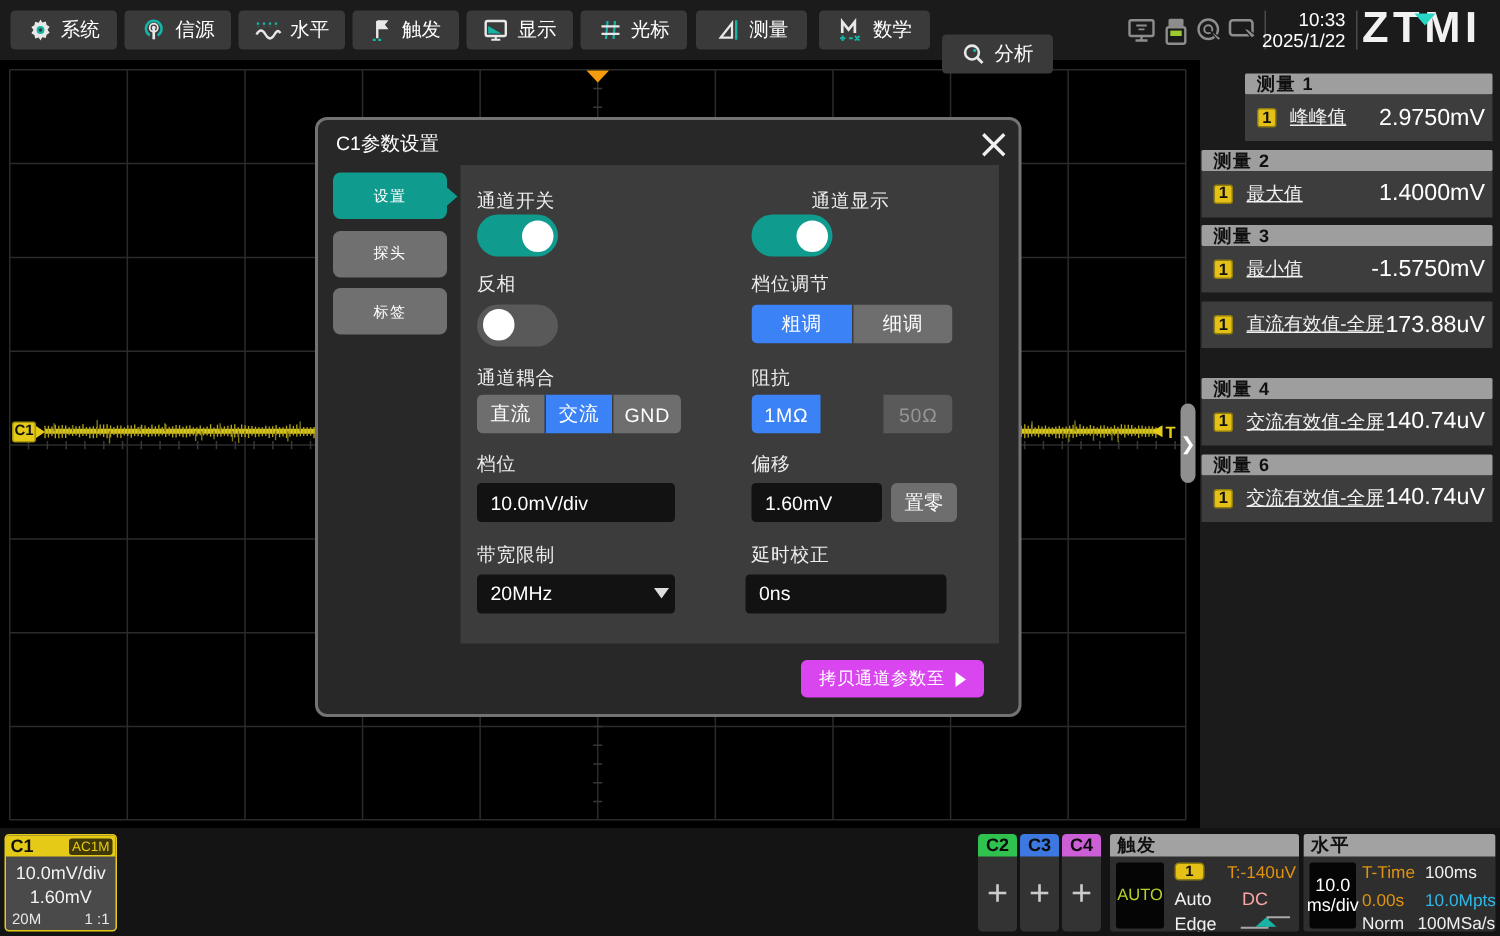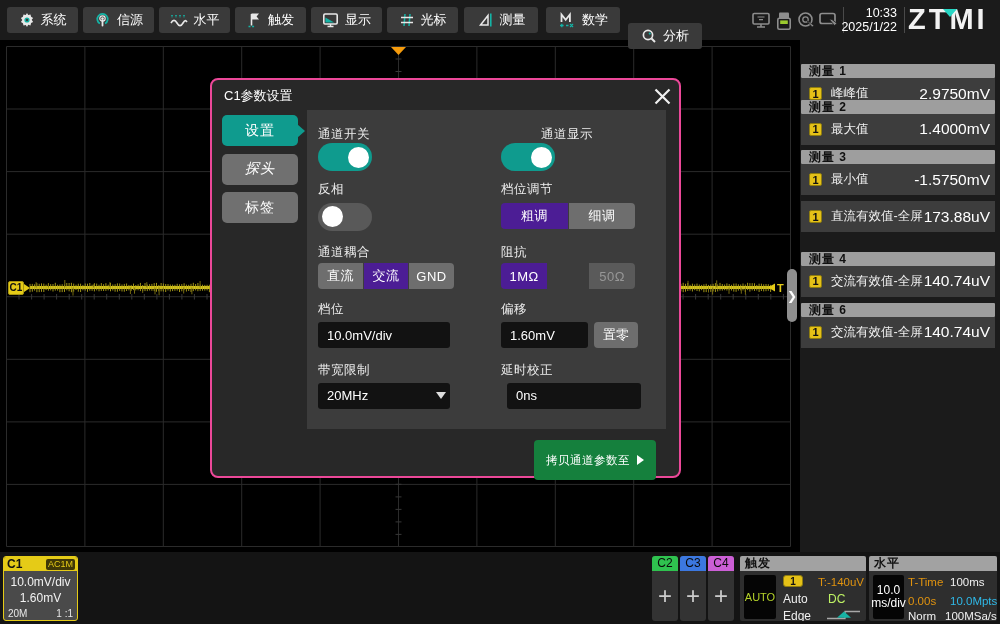--- a/index.html
+++ b/index.html
@@ -31,73 +31,73 @@
 
 
 #sidebar { left:800px; top:40px; width:200px; height:512px; background:#1b1b1b; }
 .mpanel { position:absolute; left:1px; width:194px; height:45px; }
 .mhead { height:14px; background:#9e9e9e; color:#101010; font-size:12px; font-weight:bold;
   line-height:14px; padding-left:8px; border-radius:1px; letter-spacing:1px;}
 .mbody { height:31px; background:#3d3d3d; display:flex; align-items:center; }
 .mbadge { flex:0 0 13px; width:13px; height:13px; background:#e5c117; border:1px solid #8f7d10; border-radius:2px;
   color:#111; font-size:11px; font-weight:bold; display:flex; align-items:center; justify-content:center;
   margin-left:8px; }
-.mlabel { color:#f0f0f0; font-size:12.5px; margin-left:9px; white-space:nowrap; }
+.mlabel { color:#f0f0f0; font-size:12.5px; margin-left:9px; white-space:nowrap;text-decoration:underline; }
 .mval { color:#fff; font-size:15.5px; margin-left:auto; margin-right:5px; white-space:nowrap; }
 #handle { left:787px; top:269px; width:10px; height:53px; background:#8f8f8f; border-radius:5px;
   color:#fff; display:flex; align-items:center; justify-content:center; font-size:12px; }
 
 
 #bottom { left:0; top:552px; width:1000px; height:72px; background:#141414; }
 #c1block { position:absolute; left:3px; top:4px; width:75px; height:65px; border:1px solid #e5cb17;
   border-radius:3px; background:#4a4a4a; overflow:hidden; }
 #c1head { height:14px; background:#e5cb17; color:#111; display:flex; align-items:center; }
 #c1head .nm { font-weight:bold; font-size:12px; margin-left:3px; }
 #c1head .bd { margin-left:auto; margin-right:2px; background:#403806; color:#e5cb17; font-size:9px;
   padding:0 2px; border-radius:2px; height:11px; line-height:11px; }
 #c1block .l1 { color:#f2f2f2; font-size:12px; text-align:center; margin-top:4px; }
 #c1block .l2 { color:#f2f2f2; font-size:12px; text-align:center; margin-top:2px; }
 #c1block .l3 { color:#e8e8e8; font-size:10px; display:flex; margin-top:3px; padding:0 4px; }
 #c1block .l3 .r { margin-left:auto; }
 .chblk { position:absolute; top:4px; width:26px; height:65px; border-radius:3px; overflow:hidden; background:#333; }
-.chhead { height:15px; color:#0a0a0a; font-weight:normal; font-size:12px; text-align:center; line-height:15px; }
+.chhead { height:15px; color:#0a0a0a; font-weight:bold; font-size:12px; text-align:center; line-height:15px; }
 .chplus { height:50px; color:#ccc; font-size:24px; font-weight:200; display:flex; align-items:center; justify-content:center; }
 .bigblk { position:absolute; top:4px; height:65px; background:#2e2e2e; border-radius:2px; overflow:hidden;}
 .bighead { height:15px; background:#a2a2a2; color:#101010; font-size:12px; font-weight:bold;
   line-height:15px; padding-left:5px; letter-spacing:1px; }
 
 
 #modal { left:210px; top:78px; width:471px; height:400px; background:#282828;
-  border:2px solid #ec4899; border-radius:8px; }
+  border:2px solid #737373; border-radius:8px; }
 #mtitle { position:absolute; left:12px; top:6.5px; color:#fff; font-size:13px; letter-spacing:0; }
 #mclose { position:absolute; left:441.5px; top:7.5px; width:17px; height:17px; }
 #mclose svg { display:block; }
 #mpanel { position:absolute; left:95px; top:30px; width:359px; height:319px; background:#3c3c3c; }
 .mtab { position:absolute; left:10px; width:76px; height:31px; border-radius:5px; background:#707070;
-  color:#fff; font-size:14px; display:flex; align-items:center; justify-content:center; letter-spacing:1px; }
+  color:#fff; font-size:10px; display:flex; align-items:center; justify-content:center; letter-spacing:1px; }
 .mtab.act { background:#0f9b8e; }
 .mtab.act:after { content:''; position:absolute; right:-7px; top:50%; margin-top:-7px;
   border-top:7px solid transparent; border-bottom:7px solid transparent; border-left:8px solid #0f9b8e; }
 .flabel { position:absolute; color:#eee; font-size:12.5px; line-height:15px; letter-spacing:0.5px; }
 .toggle { position:absolute; width:54px; height:28px; border-radius:14px; }
 .toggle.on { background:#0f9b8e; }
 .toggle.off { background:#595959; }
 .toggle .knob { position:absolute; top:3.5px; width:21px; height:21px; border-radius:50%; background:#fff; }
 .toggle.on .knob { right:3.5px; }
 .toggle.off .knob { left:4px; }
 .seg { position:absolute; height:26px; display:flex; border-radius:4px; overflow:hidden; }
 .seg div { color:#fff; font-size:13px; background:#6e6e6e; display:flex; align-items:center; justify-content:center; letter-spacing:0.5px;}
 .seg div + div { border-left:1px solid #3c3c3c; }
-.seg div.act { background:#4c1d95; }
+.seg div.act { background:#3b82f6; }
 .seg div.dis { background:#5a5a5a; color:#969696;margin-left:41px; }
 .finput { position:absolute; height:26px; background:#121212; border-radius:3px; color:#fff;
   font-size:13px; display:flex; align-items:center; padding-left:9px; }
 .fbtn { position:absolute; height:26px; background:#6e6e6e; border-radius:4px; color:#fff;
   font-size:13px; display:flex; align-items:center; justify-content:center; }
-#copybtn { position:absolute; left:322px; top:360px; width:122px; height:40px; background:#15803d;
+#copybtn { position:absolute; left:322px; top:360px; width:122px; height:25px; background:#d946ef;
   border-radius:4px; color:#fff; font-size:11.5px; display:flex; align-items:center; justify-content:center; gap:7px; letter-spacing:0.5px;}
 #copybtn .tri { width:0; height:0; border-left:7px solid #fff; border-top:5px solid transparent; border-bottom:5px solid transparent; }
 .ddarrow { position:absolute; width:0; height:0; border-left:5.5px solid transparent;
   border-right:5.5px solid transparent; border-top:7px solid #ddd; }
 </style>
 </head>
 <body>
 <div id="stage">
 
   <div id="scope" class="abs">
@@ -222,21 +222,21 @@
           <path d="M11 8l5.5 6.5 2.5-2-5-4z" fill="#8d8d8d" stroke="#1b1b1b" stroke-width=".8"></path>
         </svg>
       </div>
       <div class="tdiv" style="left: 843px;"></div>
       <div id="clock">10:33<br>2025/1/22</div>
       <div class="tdiv" style="left: 904px;"></div>
       <div id="logo">ZTMI<div class="tri"></div></div>
     </div>
 
   <div id="sidebar" class="abs">
-      <div class="mpanel" style="top: 24px;">
+      <div class="mpanel" style="top: 9px; padding-left: 29px;">
         <div class="mhead">测量 1</div>
         <div class="mbody">
           <div class="mbadge">1</div>
           <div class="mlabel">峰峰值</div>
           <div class="mval">2.9750mV</div>
         </div>
       </div>
       <div class="mpanel" style="top: 59.7px;">
         <div class="mhead">测量 2</div>
         <div class="mbody">
@@ -303,21 +303,21 @@
       <div class="chblk" style="left: 708px;">
         <div class="chhead" style="background:#cc5fd6">C4</div>
         <div class="chplus">+</div>
       </div>
       <div class="bigblk" style="left: 740px; width: 126px;">
         <div class="bighead">触发</div>
         <div style="position:absolute;left:4px;top:19px;width:32px;height:44px;background:#050505;border-radius:2px;color:#b5d32a;font-size:11px;display:flex;align-items:center;justify-content:center;">AUTO</div>
         <div style="position:absolute;left:43px;top:19px;width:20px;height:12px;background:#e5c117;border:1px solid #8f7d10;border-radius:3px;color:#111;font-weight:bold;font-size:10px;text-align:center;line-height:11px;">1</div>
         <div style="position:absolute;left:78px;top:20px;color:#e0930f;font-size:11.5px;">T:-140uV</div>
         <div style="position:absolute;left:43px;top:36px;color:#f0f0f0;font-size:12px;">Auto</div>
-        <div style="position:absolute;left:88px;top:36px;color:#bef264;font-size:12px;">DC</div>
+        <div style="position:absolute;left:88px;top:36px;color:#fca5a5;font-size:12px;">DC</div>
         <div style="position:absolute;left:43px;top:53.5px;color:#f0f0f0;font-size:12px;line-height:12px;">Edge</div>
         <svg style="position:absolute;left:87px;top:53px;" width="33" height="11" viewBox="0 0 33 11">
           <path d="M0 9.5h18V2.5h15" stroke="#a8a8a8" stroke-width="1.3" fill="none"></path>
           <polygon points="10,8.8 24,8.8 17,2.6" fill="#17b3a4"></polygon>
         </svg>
       </div>
       <div class="bigblk" style="left: 869px; width: 128px;">
         <div class="bighead">水平</div>
         <div style="position:absolute;left:4px;top:19px;width:31px;height:44px;background:#050505;border-radius:2px;color:#fff;font-size:12px;text-align:center;display:flex;flex-direction:column;align-items:center;justify-content:center;line-height:13px;">10.0<br>ms/div</div>
         <div style="position:absolute;left:39px;top:20px;color:#e0930f;font-size:11.5px;">T-Time</div>
@@ -331,21 +331,21 @@
 
   <div id="modal" class="abs">
     <div id="mtitle">C1参数设置</div>
     <div id="mclose">
         <svg width="17" height="17" viewBox="0 0 17 17">
           <path d="M1.5 1.5L15.5 15.5M15.5 1.5L1.5 15.5" stroke="#f0f0f0" stroke-width="2.2"></path>
         </svg>
       </div>
     <div id="mpanel"></div>
     <div class="mtab act" style="top:35px;">设置</div>
-    <div class="mtab" style="top:73.5px;font-style:italic;">探头</div>
+    <div class="mtab" style="top:73.5px;">探头</div>
     <div class="mtab" style="top:112px;">标签</div>
 
     <div class="flabel" style="left:106px; top:47px;">通道开关</div>
     <div class="toggle on" style="left:106px; top:63px;">
         <div class="knob"></div>
       </div>
     <div class="flabel" style="left:106px; top:102px;">反相</div>
     <div class="toggle off" style="left:106px; top:122.5px;">
         <div class="knob"></div>
       </div>
@@ -372,21 +372,21 @@
     </div>
     <div class="flabel" style="left:289px; top:164.5px;">阻抗</div>
     <div class="seg" style="left:289px; top:183px; width:134px;">
       <div class="act" style="width:67px;">1MΩ</div>
         <div class="dis" style="width:67px;">50Ω</div>
     </div>
     <div class="flabel" style="left:289px; top:222px;">偏移</div>
     <div class="finput" style="left:289px; top:242px; width:87px;">1.60mV</div>
     <div class="fbtn" style="left:382px; top:242px; width:44px;">置零</div>
     <div class="flabel" style="left:289px; top:283px;">延时校正</div>
-    <div class="finput" style="left:295px; top:302.5px; width:134px;">0ns</div>
+    <div class="finput" style="left:285px; top:302.5px; width:134px;">0ns</div>
 
     <div id="copybtn">
         <span>拷贝通道参数至</span>
         <div class="tri"></div>
       </div>
   </div>
 
 </div>
 
 </body></html>

